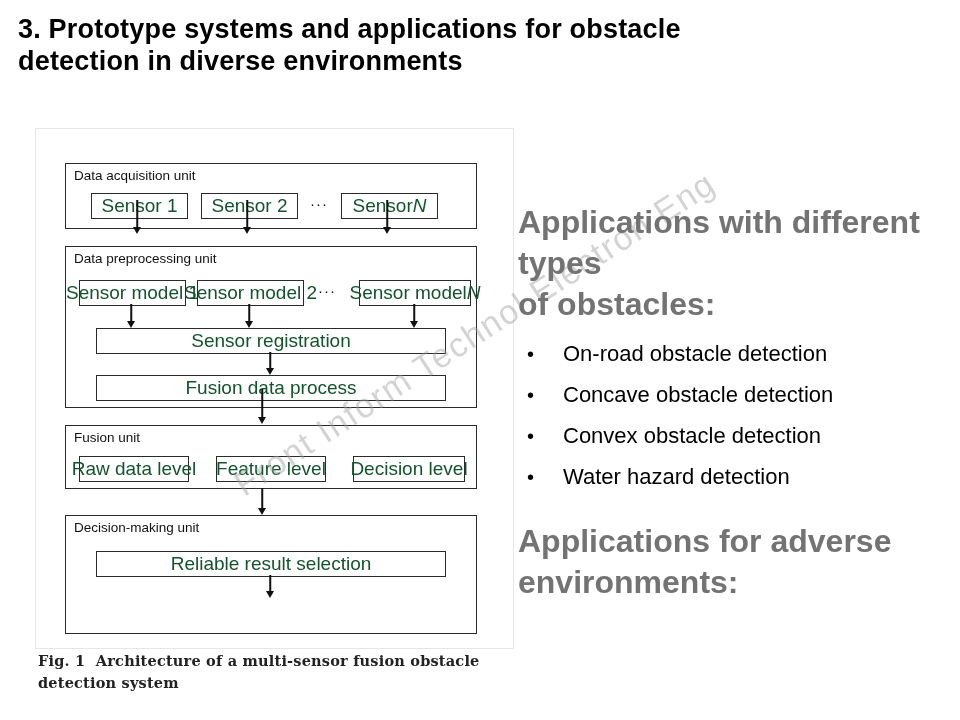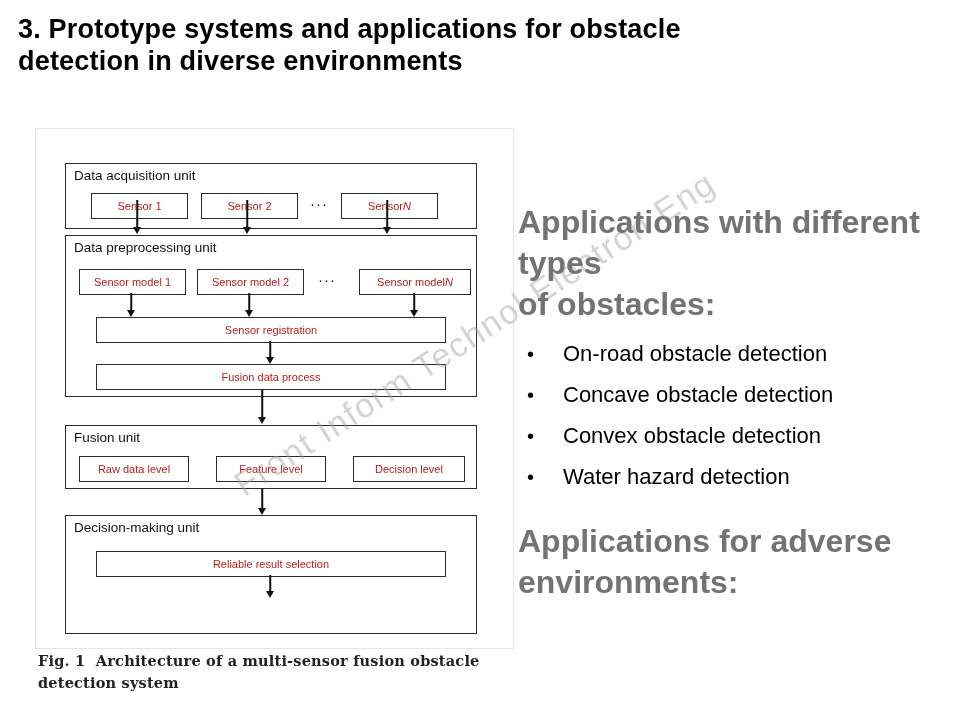--- a/index.html
+++ b/index.html
@@ -12,21 +12,21 @@
          line-height:1.18;color:#000;white-space:pre-line;letter-spacing:0.2px;}
 
   
   .figure-frame{position:absolute;left:35px;top:128px;width:477px;height:519px;
          border:1px solid #e6e6e6;background:#fff;}
 
   
   .unit{position:absolute;border:1.5px solid #2a2a2a;background:#fff;}
   .unit-label{position:absolute;left:8px;top:4px;font-size:13.5px;color:#111;white-space:nowrap;}
   .box{position:absolute;border:1.4px solid #2a2a2a;background:#fff;display:flex;
-       align-items:center;justify-content:center;font-size:11px;color:#b91c1c;
+       align-items:center;justify-content:center;font-size:19px;color:#14532d;
        text-align:left;white-space:nowrap;}
   .box i{font-style:italic;}
   .dots{position:absolute;text-align:center;font-size:15px;color:#111;letter-spacing:1px;}
 
   
   .arrow{position:absolute;width:10px;}
   .arrow .line{position:absolute;left:50%;transform:translateX(-50%);top:0;bottom:6px;
         width:1.5px;background:#111;}
   .arrow .head{position:absolute;bottom:0;left:50%;transform:translateX(-50%);
         width:0;height:0;border-left:4.5px solid transparent;
@@ -80,21 +80,21 @@
     </div>
   <div class="arrow" style="left:242px;top:200px;height:34px">
       <div class="line"></div>
       <div class="head"></div>
     </div>
   <div class="arrow" style="left:382px;top:200px;height:34px">
       <div class="line"></div>
       <div class="head"></div>
     </div>
 
-  <div class="unit" style="left:65px;top:235px;width:410px;height:160px">
+  <div class="unit" style="left:65px;top:246px;width:410px;height:160px">
     <span class="unit-label">Data preprocessing unit</span>
     <div class="box" style="left:13px;top:33px;width:105px;height:24px">Sensor model 1</div>
     <div class="box" style="left:131px;top:33px;width:105px;height:24px">Sensor model 2</div>
     <span class="dots" style="left:246px;top:35px;width:30px">···</span>
     <div class="box" style="left:293px;top:33px;width:110px;height:24px">
         <span>Sensor model </span>
         <i>N</i>
       </div>
 
     <div class="arrow" style="left:60px;top:57px;height:24px">

